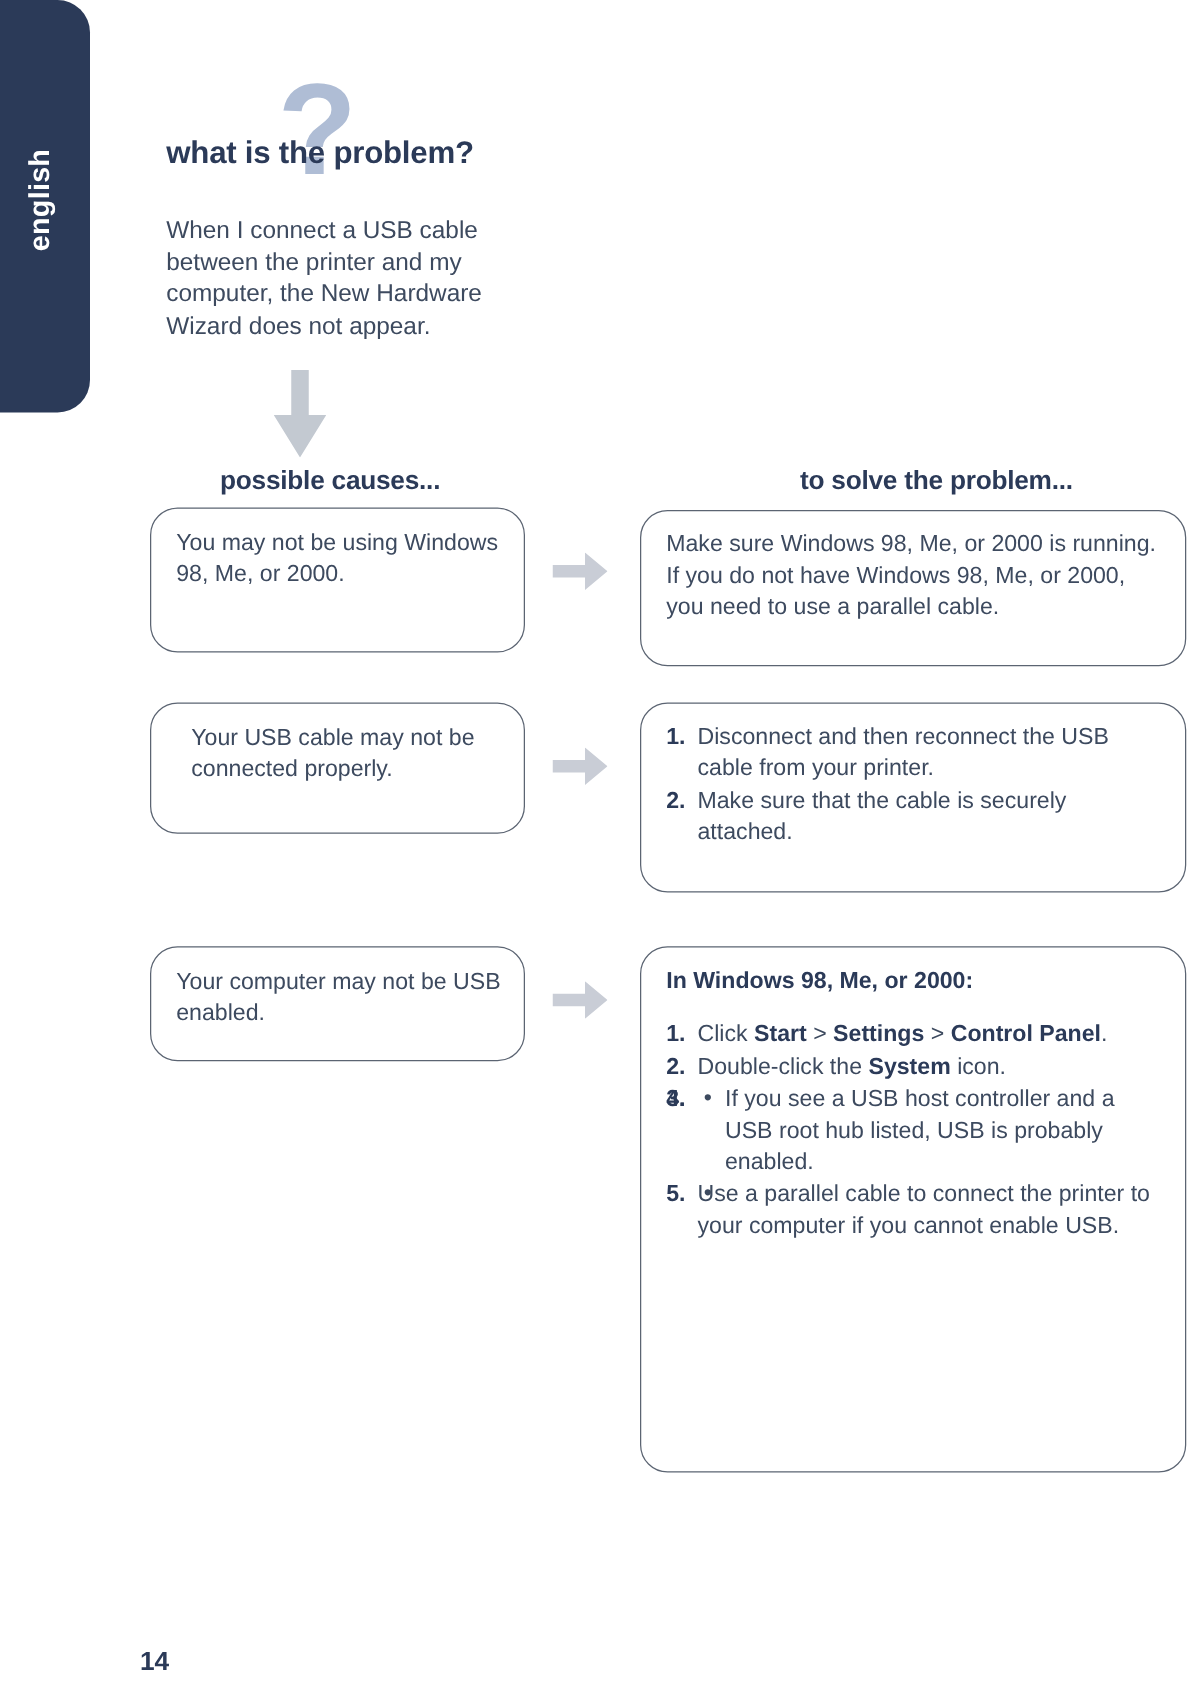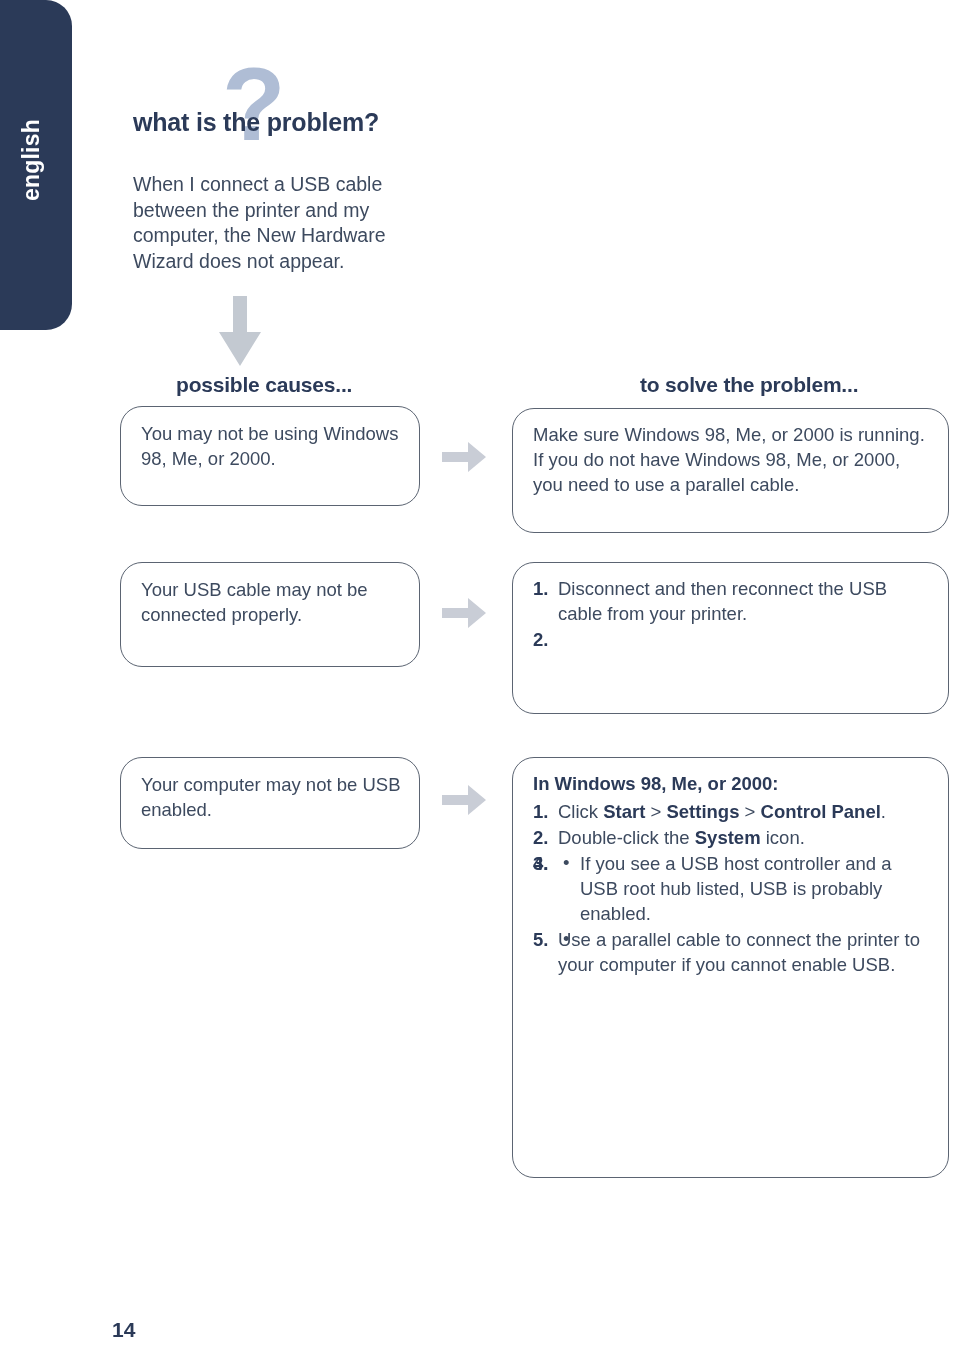--- a/index.html
+++ b/index.html
@@ -106,23 +106,23 @@
   }
   .cause-box {
     left: 120px;
     width: 300px;
   }
   .solve-box {
     left: 512px;
     width: 437px;
   }
 
-  #cause-box-1 { top: 406px; height: 100px; }
+  #cause-box-1 { top: 406px; height: 116px; }
   #solve-box-1 { top: 408px; height: 125px; }
-  #cause-box-2 { top: 562px; height: 105px; }
+  #cause-box-2 { top: 562px; height: 105px; padding-left: 12px; }
   #solve-box-2 { top: 562px; height: 152px; }
   #cause-box-3 { top: 757px; height: 92px; }
   #solve-box-3 { top: 757px; height: 421px; }
 
   .box-inner {
     padding: 14px 18px 0 20px;
     font-size: 18.5px;
     line-height: 25px;
     color: #3d4a5f;
   }
@@ -166,21 +166,21 @@
   }
   ul.subbullets > li > .dot {
     position: absolute;
     left: 5px;
     top: -1px;
   }
   .lead-in {
     font-weight: bold;
     color: #2b3a58;
     display: block;
-    margin-bottom: 3px;
+    margin-bottom: 18px;
   }
   b.kw { color: #2b3a58; font-weight: bold; }
 
   
   #page-number {
     position: absolute;
     left: 112px;
     top: 1318px;
     font-size: 21px;
     font-weight: bold;
@@ -225,21 +225,21 @@
 </div>
 <div class="side-arrow" id="side-arrow-2">
   <svg width="44" height="30" viewBox="0 0 44 30">
     <polygon points="0,10 26,10 26,0 44,15 26,30 26,20 0,20" fill="#c9cdd6"></polygon>
   </svg>
 </div>
 <div class="rbox solve-box" id="solve-box-2">
   <div class="box-inner">
     <ol class="steps" id="steps-row2">
         <li><span class="num">1.</span><span>Disconnect and then reconnect the USB cable from your printer.</span></li>
-        <li><span class="num">2.</span></li>
+        <li><span class="num">2.</span><span>Make sure that the cable is securely attached.</span></li>
       </ol>
   </div>
 </div>
 
 <div class="rbox cause-box" id="cause-box-3">
   <div class="box-inner">Your computer may not be USB enabled.</div>
 </div>
 <div class="side-arrow" id="side-arrow-3">
   <svg width="44" height="30" viewBox="0 0 44 30">
     <polygon points="0,10 26,10 26,0 44,15 26,30 26,20 0,20" fill="#c9cdd6"></polygon>

